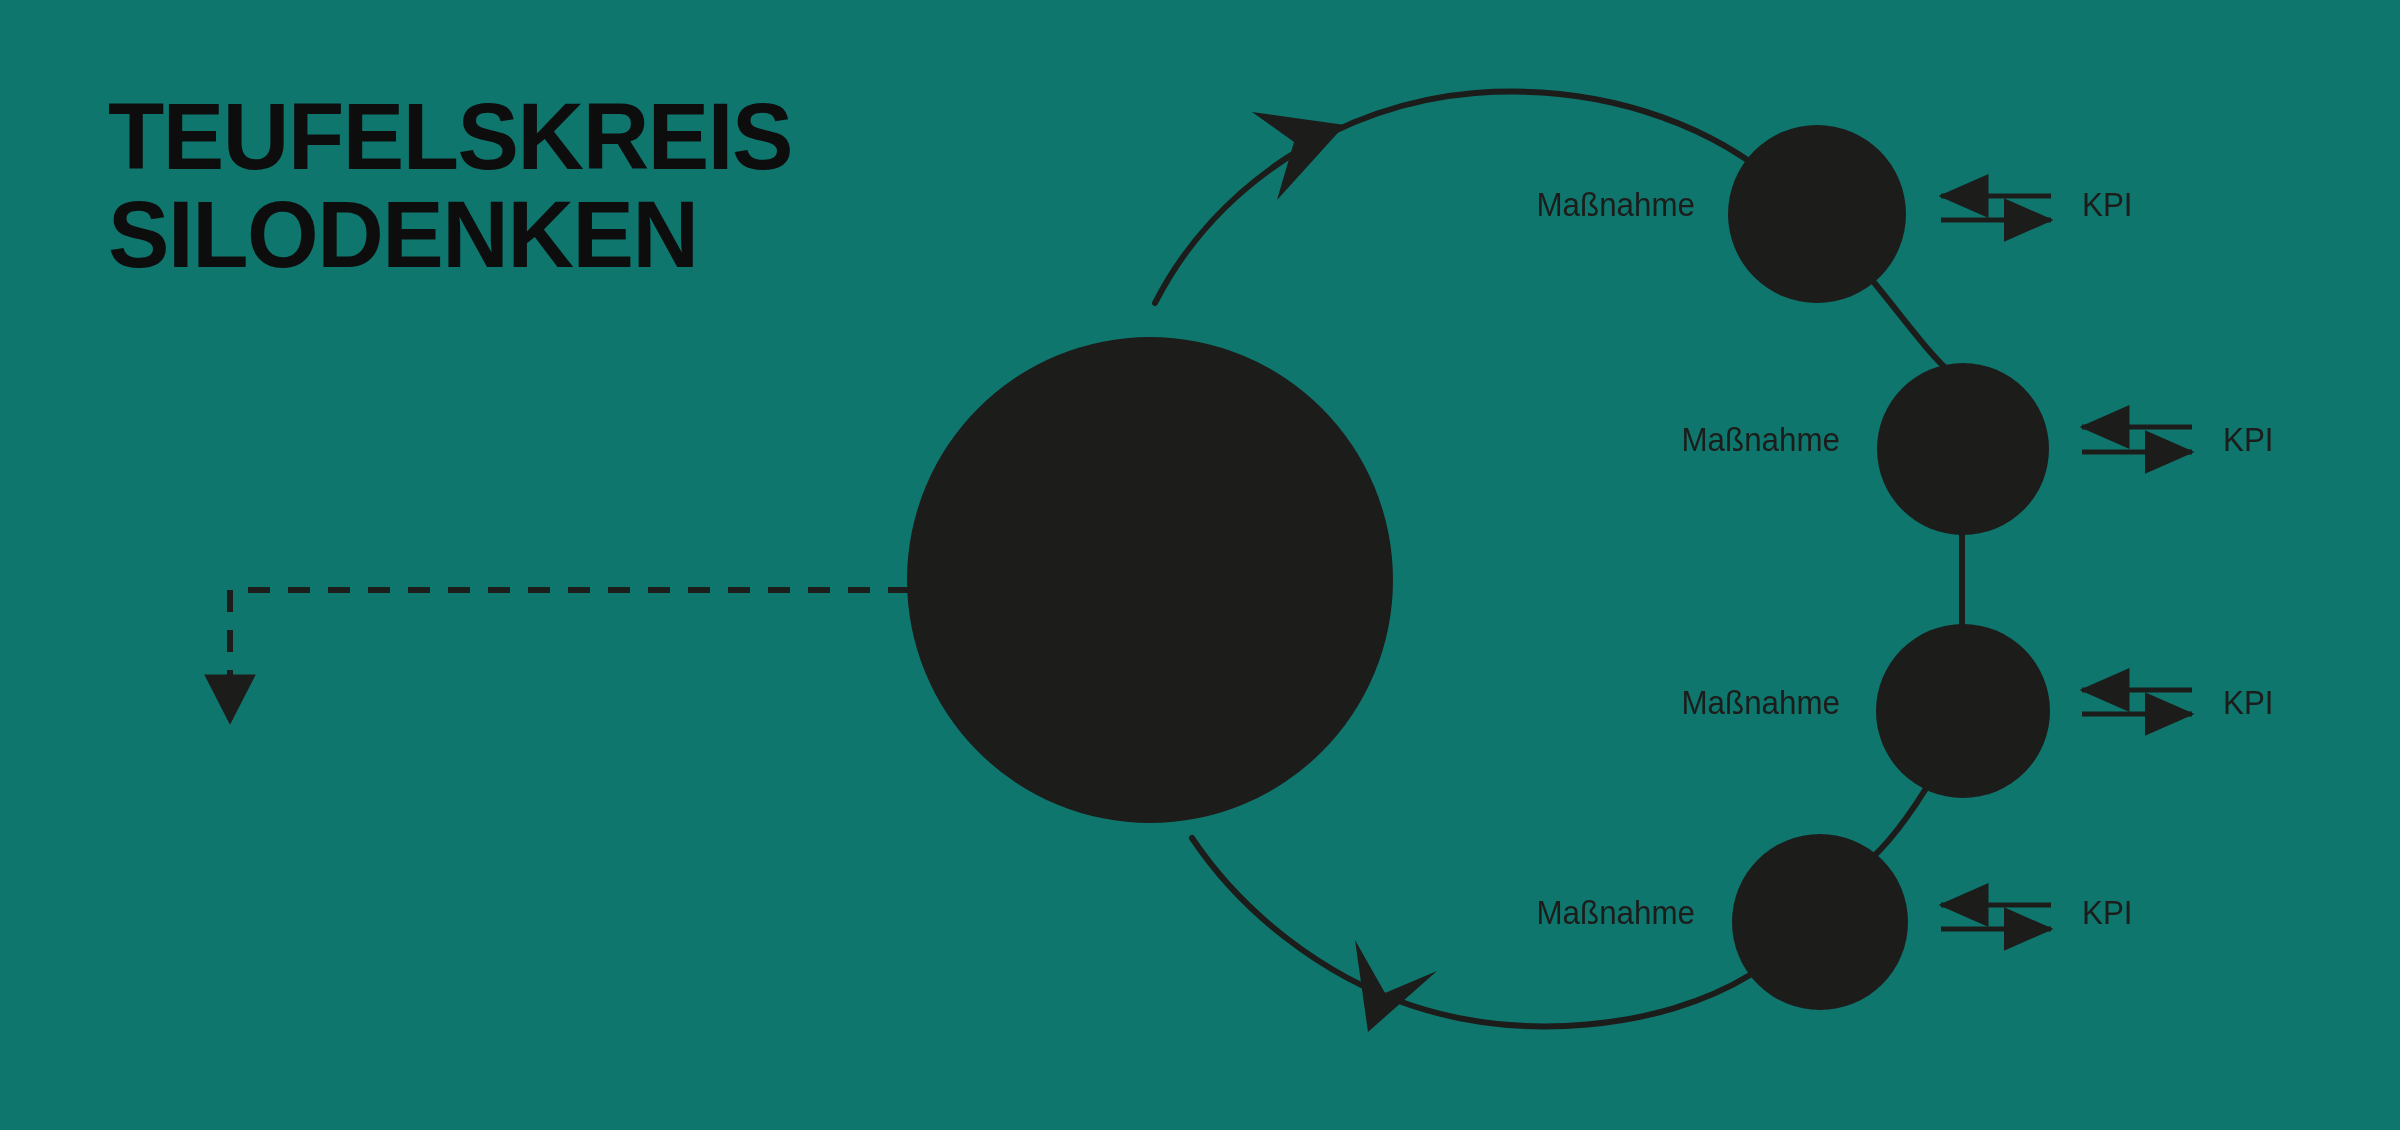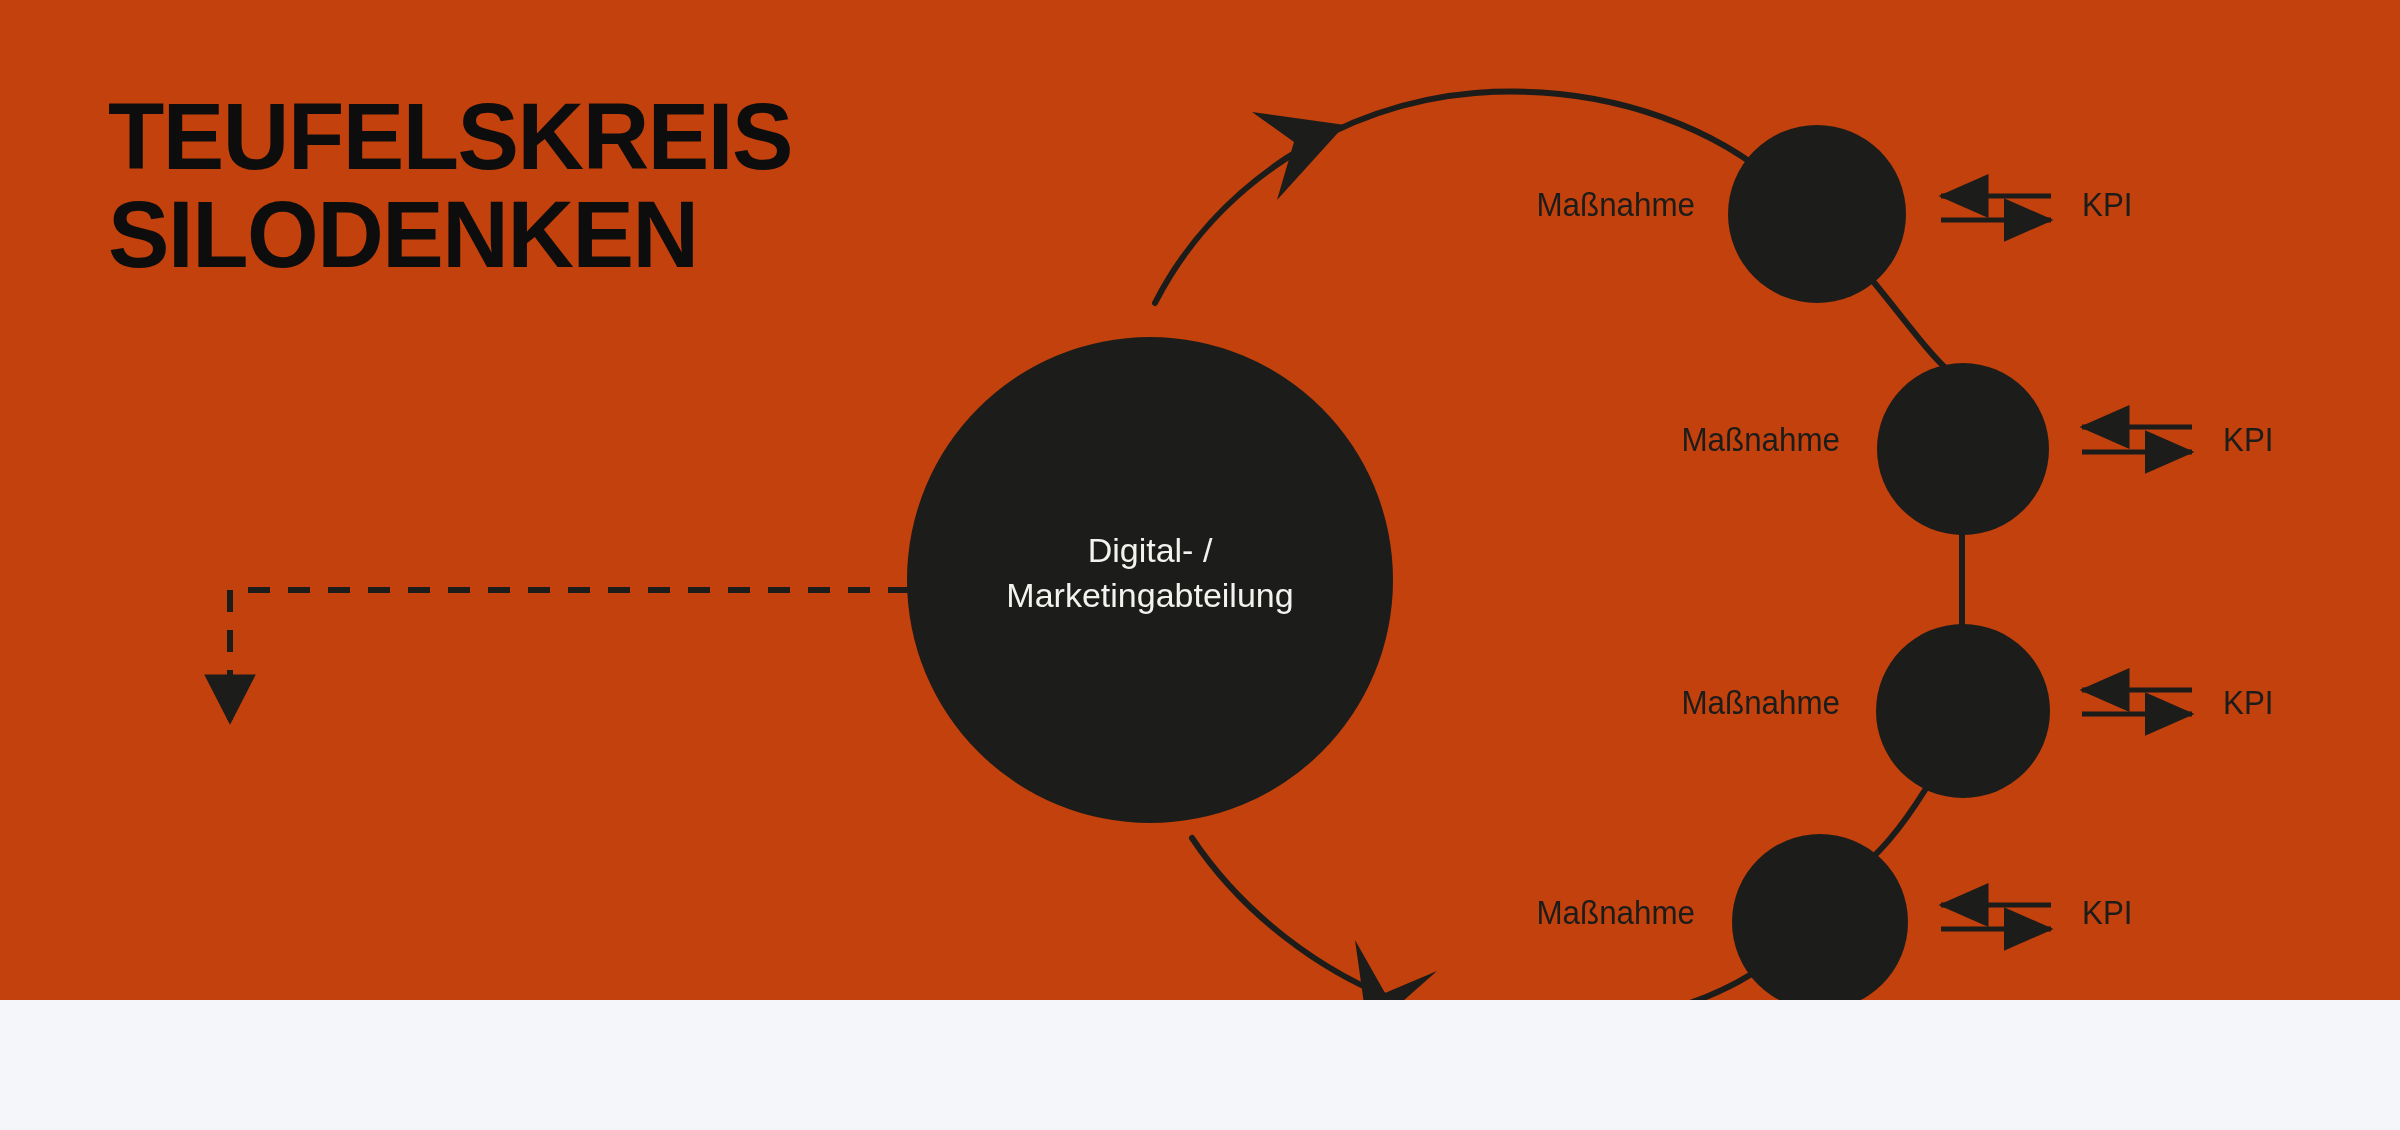--- a/index.html
+++ b/index.html
@@ -7,22 +7,22 @@
     margin: 0;
     padding: 0;
     background: #f4f6fa;
   }
   body {
     font-family: "Liberation Sans", sans-serif;
   }
   #stage {
     position: relative;
     width: 2400px;
-    height: 1000px;
-    background: #c2410c;
+    height: 1130px;
+    background: #0f766e;
     overflow: hidden;
   }
   #stage svg.layer {
     position: absolute;
     top: 0;
     left: 0;
     width: 2400px;
     height: 1130px;
   }
   .title-block {
@@ -154,24 +154,20 @@
     </g>
 
     <path d="M 910,590 L 230,590 L 230,720" fill="none" stroke="#1c1c1a" stroke-width="6" stroke-dasharray="22 18" marker-end="url(#dashArrow)"></path>
   </svg>
 
   <div class="title-block">
     <span class="title-line">TEUFELSKREIS</span>
     <span class="title-line">SILODENKEN</span>
   </div>
 
-  <div class="center-label">
-    <span>Digital- /</span>
-    <span>Marketingabteilung</span>
-  </div>
 
   <div class="node-label right-anchored" style="left:1295px; top:186px; width:400px;">Maßnahme</div>
   <div class="node-label right-anchored" style="left:1440px; top:421px; width:400px;">Maßnahme</div>
   <div class="node-label right-anchored" style="left:1440px; top:684px; width:400px;">Maßnahme</div>
   <div class="node-label right-anchored" style="left:1295px; top:894px; width:400px;">Maßnahme</div>
 
   <div class="kpi-label" style="left:2082px; top:186px;">KPI</div>
   <div class="kpi-label" style="left:2223px; top:421px;">KPI</div>
   <div class="kpi-label" style="left:2223px; top:684px;">KPI</div>
   <div class="kpi-label" style="left:2082px; top:894px;">KPI</div>

